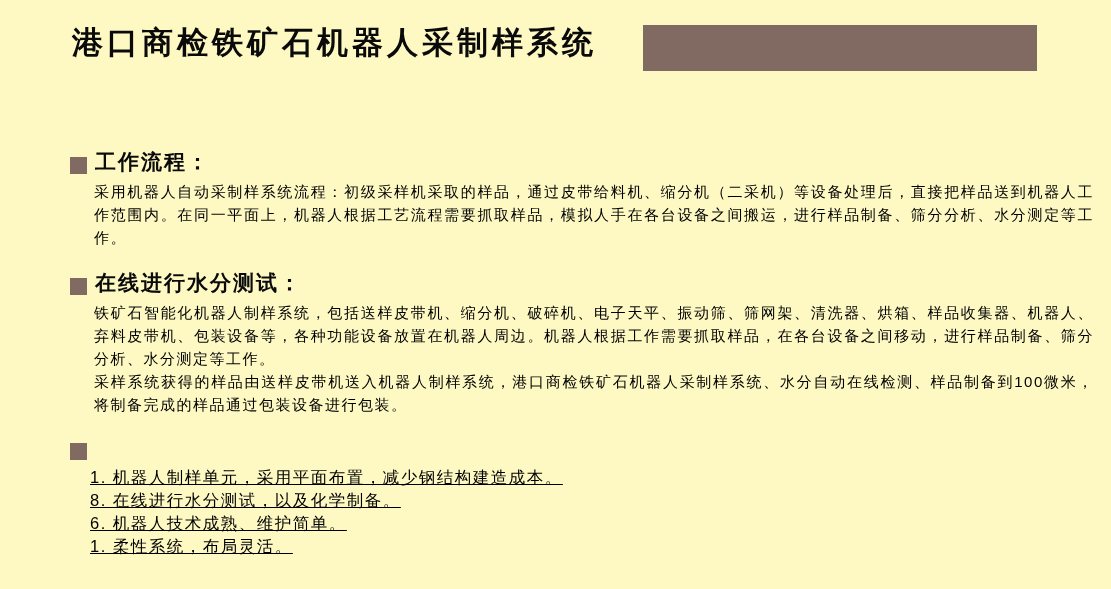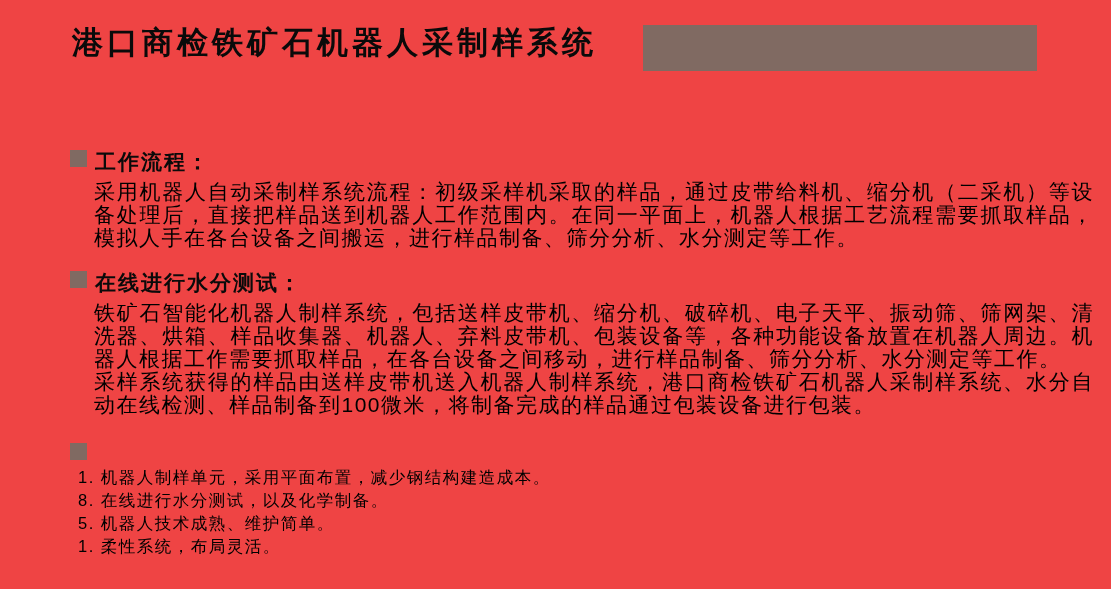--- a/index.html
+++ b/index.html
@@ -6,21 +6,21 @@
     margin: 0;
     padding: 0;
     background: #ffffff;
     font-family: "Liberation Sans", "DejaVu Sans", sans-serif;
     color: #000000;
   }
   .page {
     position: relative;
     width: 1111px;
     height: 589px;
-    background: #ef4444;
+    background: #fef9c3;
     overflow: hidden;
   }
   
   .title {
     position: absolute;
     left: 72px;
     top: 24px;
     margin: 0;
     font-size: 31px;
     line-height: 38px;
@@ -42,50 +42,51 @@
     position: absolute;
     left: 70px;
     top: 150px;
     width: 1024px;
   }
   section { margin: 0; }
   section + section { margin-top: 22px; }
   section.last { margin-top: 27px; }
   .sec-head {
     display: flex;
-    align-items: flex-start;
+    align-items: flex-end;
     gap: 8px;
   }
   .bullet {
     width: 17px;
     height: 17px;
     background: #806a62;
     flex: 0 0 auto;
   }
   .sec-head h2 {
     margin: 0;
     font-size: 21px;
     line-height: 24px;
     font-weight: bold;
     letter-spacing: 2px;
     color: #0a0a0a;
     white-space: nowrap;
   }
   .body-text {
     margin: 6px 0 0 24px;
-    font-size: 21px;
+    font-size: 15px;
     line-height: 23px;
     letter-spacing: 1.5px;
     text-align: justify;
     color: #000000;
   }
   ul.feature-list {
-    margin: 6px 0 0 8px;
+    margin: 6px 0 0 20px;
     padding: 0;
     list-style: none;
+    text-decoration: underline;
   }
   ul.feature-list li {
     font-size: 16.5px;
     line-height: 23px;
     letter-spacing: 1.5px;
     color: #000000;
   }
 </style>
 </head>
 <body>
@@ -115,19 +116,19 @@
       <p class="body-text" style="margin-top:0;">采样系统获得的样品由送样皮带机送入机器人制样系统，港口商检铁矿石机器人采制样系统、水分自动在线检测、样品制备到100微米，将制备完成的样品通过包装设备进行包装。</p>
     </section>
 
     <section class="last">
       <div class="sec-head">
         <span class="bullet"></span>
       </div>
       <ul class="feature-list">
         <li>1. 机器人制样单元，采用平面布置，减少钢结构建造成本。</li>
         <li>8. 在线进行水分测试，以及化学制备。</li>
-        <li>5. 机器人技术成熟、维护简单。</li>
+        <li>6. 机器人技术成熟、维护简单。</li>
         <li>1. 柔性系统，布局灵活。</li>
       </ul>
     </section>
 
   </main>
 </div>
 
 </body></html>

